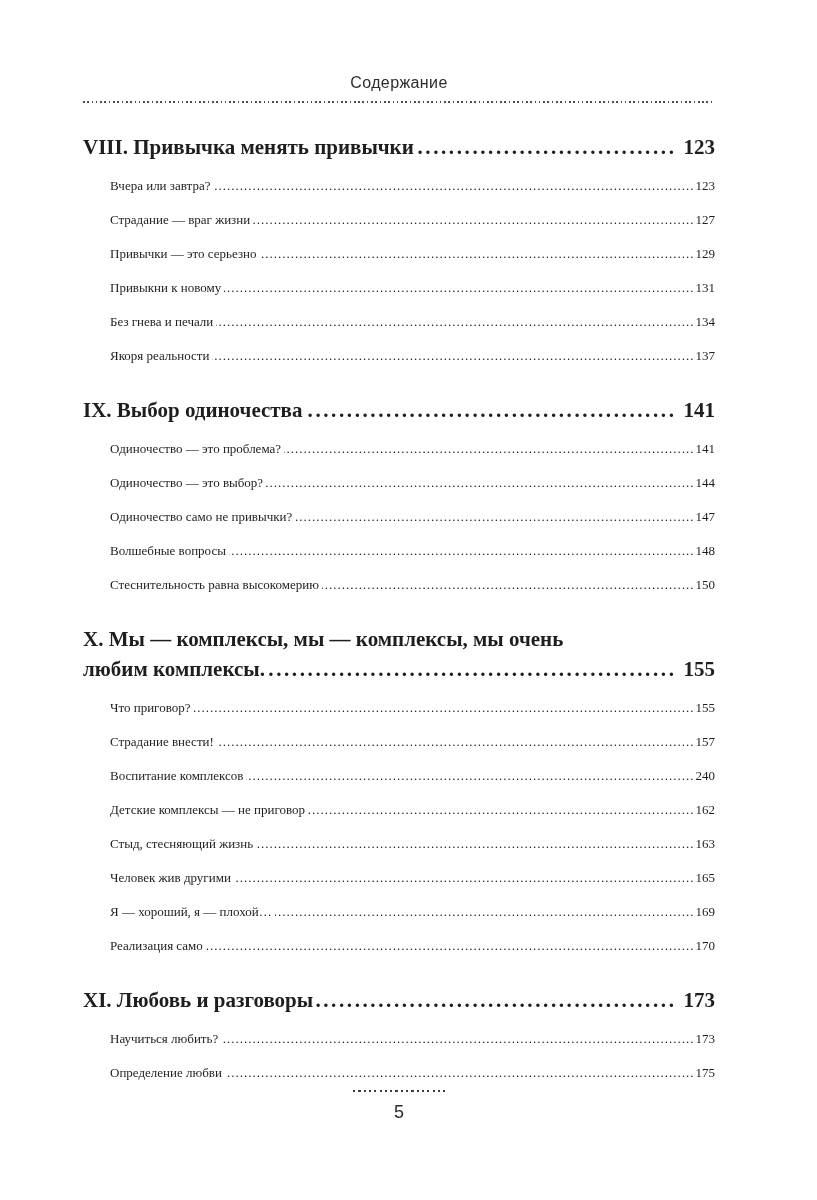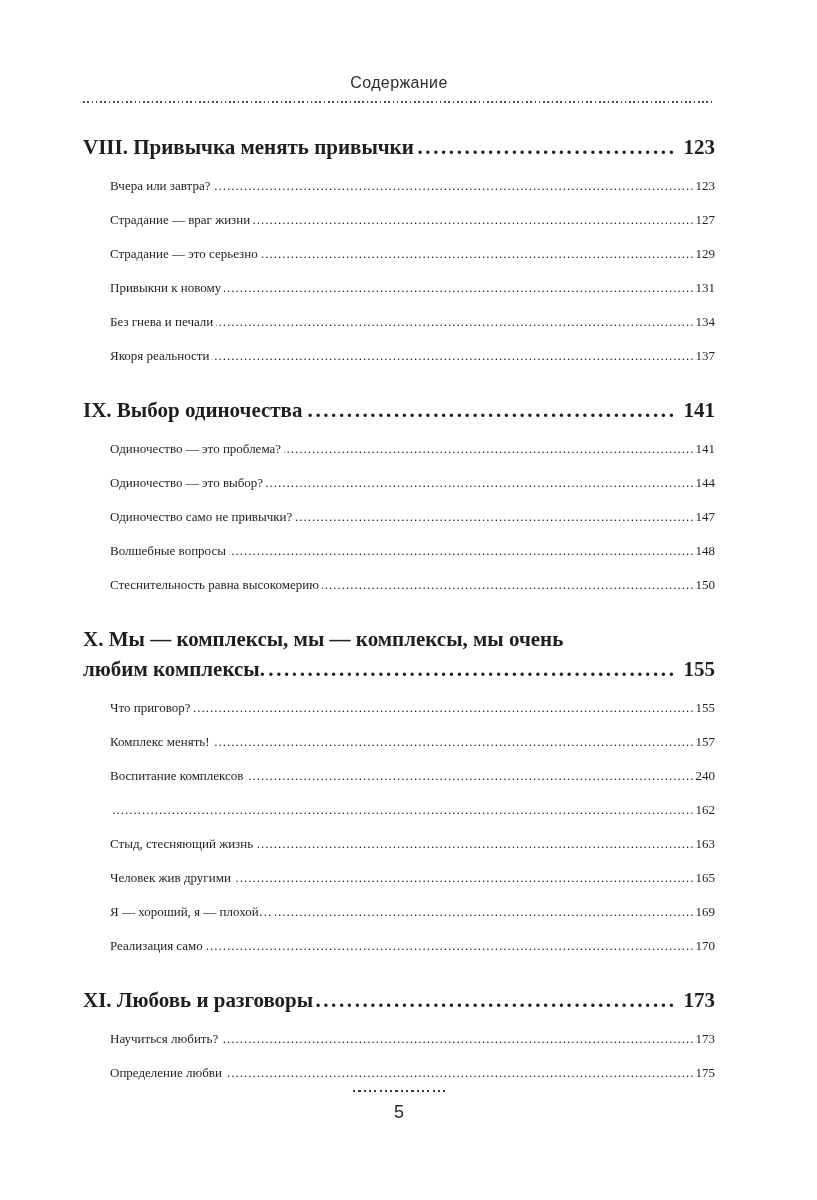--- a/index.html
+++ b/index.html
@@ -124,21 +124,21 @@
         <span class="label">Вчера или завтра?</span>
         <span class="leader"></span>
         <span class="pg">123</span>
       </div>
       <div class="toc-row entry-row">
         <span class="label">Страдание — враг жизни</span>
         <span class="leader"></span>
         <span class="pg">127</span>
       </div>
       <div class="toc-row entry-row">
-        <span class="label">Страдание — это серьезно</span>
+        <span class="label">Привычки — это серьезно</span>
         <span class="leader"></span>
         <span class="pg">129</span>
       </div>
       <div class="toc-row entry-row">
         <span class="label">Привыкни к новому</span>
         <span class="leader"></span>
         <span class="pg">131</span>
       </div>
       <div class="toc-row entry-row">
         <span class="label">Без гнева и печали</span>
@@ -185,30 +185,31 @@
         <span class="label">любим комплексы.</span>
         <span class="leader"></span>
         <span class="pg">155</span>
       </div>
       <div class="toc-row entry-row">
         <span class="label">Что приговор?</span>
         <span class="leader"></span>
         <span class="pg">155</span>
       </div>
       <div class="toc-row entry-row">
-        <span class="label">Комплекс менять!</span>
+        <span class="label">Страдание внести!</span>
         <span class="leader"></span>
         <span class="pg">157</span>
       </div>
       <div class="toc-row entry-row">
         <span class="label">Воспитание комплексов</span>
         <span class="leader"></span>
         <span class="pg">240</span>
       </div>
       <div class="toc-row entry-row">
+        <span class="label">Детские комплексы — не приговор</span>
         <span class="leader"></span>
         <span class="pg">162</span>
       </div>
       <div class="toc-row entry-row">
         <span class="label">Стыд, стесняющий жизнь</span>
         <span class="leader"></span>
         <span class="pg">163</span>
       </div>
       <div class="toc-row entry-row">
         <span class="label">Человек жив другими</span>

